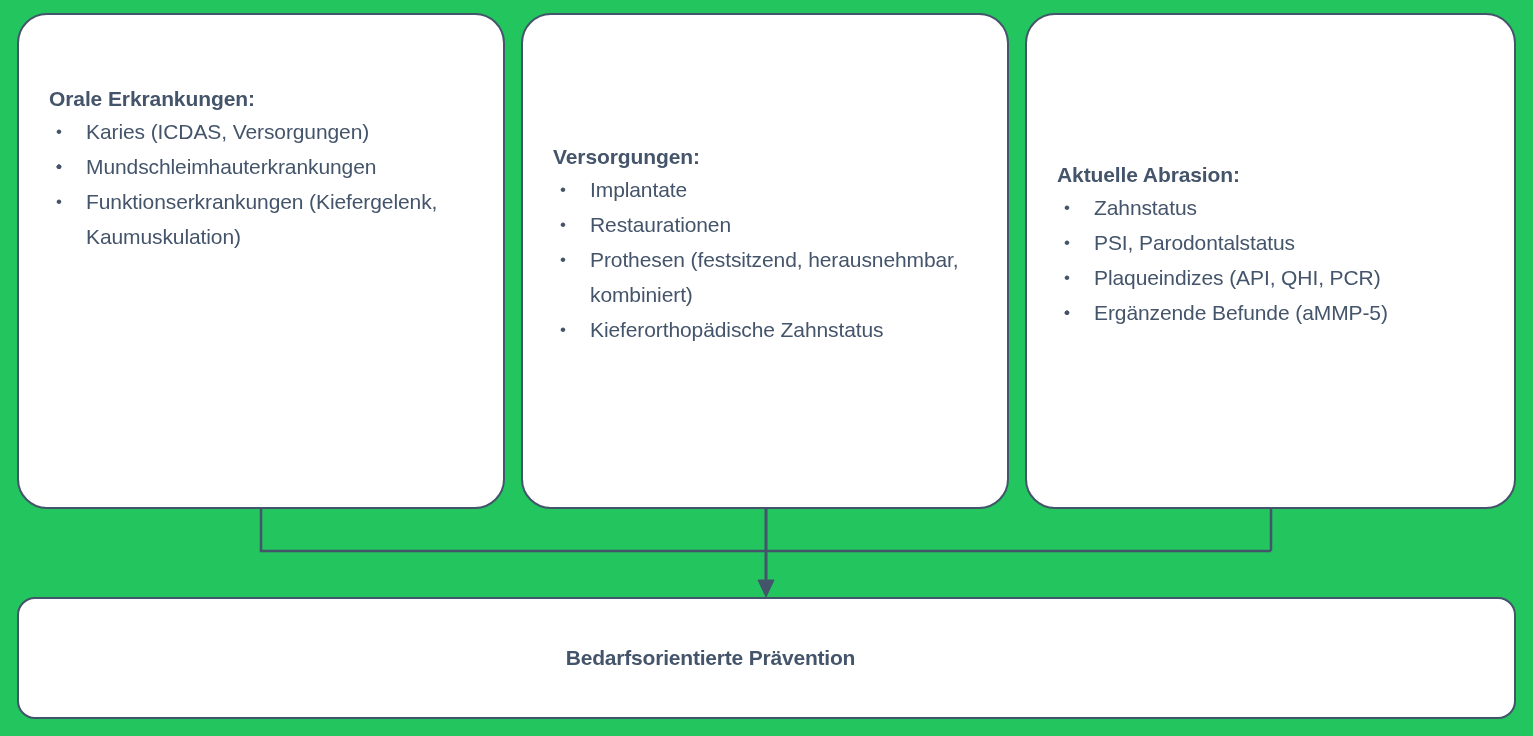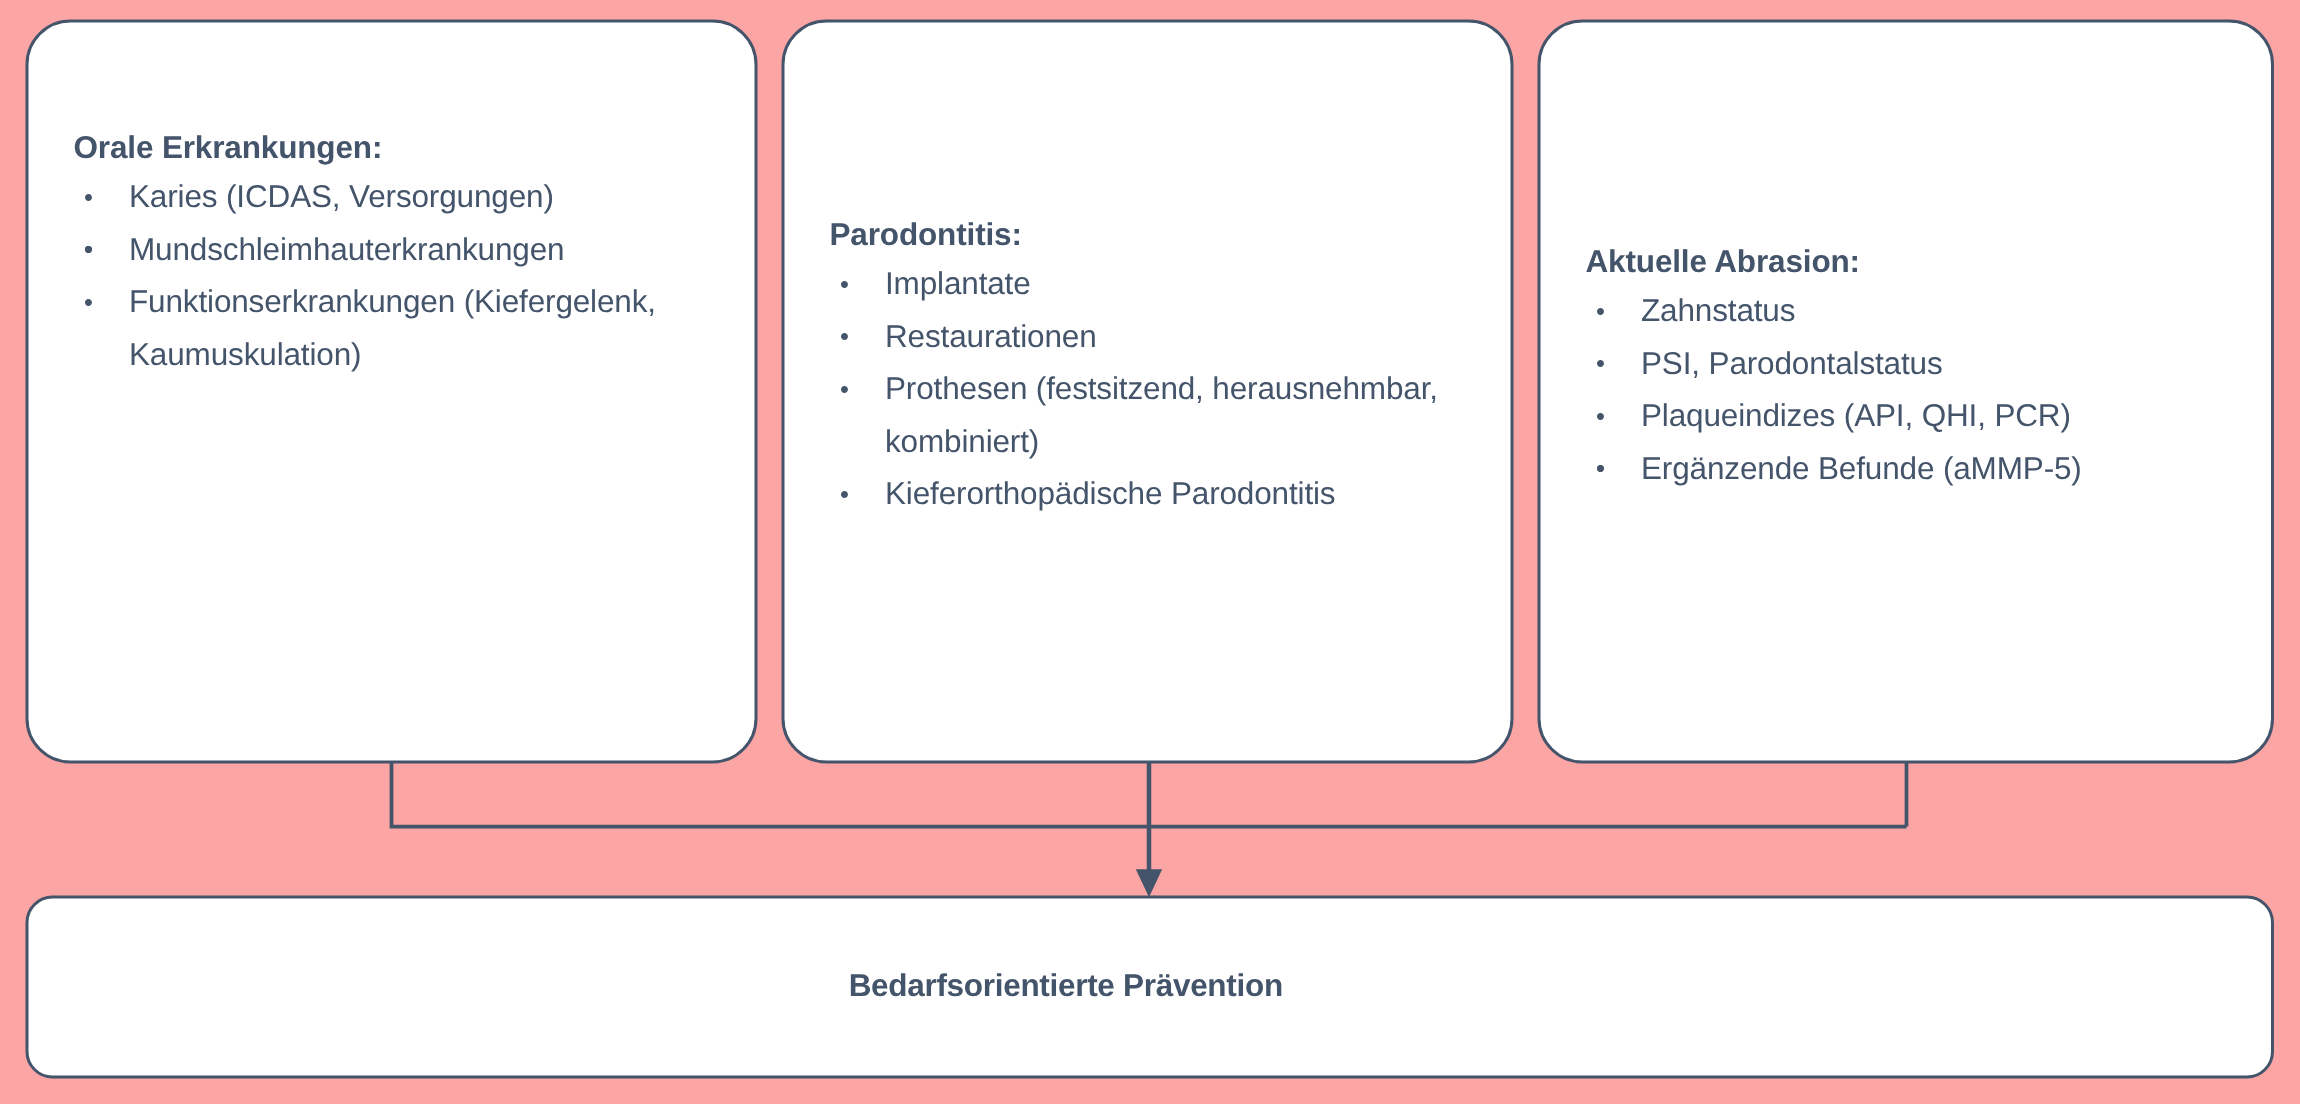--- a/index.html
+++ b/index.html
@@ -8,21 +8,21 @@
     background: #ffffff;
   }
   body {
     font-family: "Liberation Sans", "DejaVu Sans", sans-serif;
     -webkit-font-smoothing: antialiased;
   }
   #canvas {
     position: relative;
     width: 1533px;
     height: 736px;
-    background: #fca5a5;
+    background: #22c55e;
     overflow: hidden;
   }
 
   
   .box {
     position: absolute;
     box-sizing: border-box;
     border: 2px solid #44546A;
     background: #ffffff;
   }
@@ -144,37 +144,37 @@
       </li>
       <li>
         <span class="dot">•</span>
         <span>Funktionserkrankungen (Kiefergelenk, Kaumuskulation)</span>
       </li>
     </ul>
   </div>
 
   <div class="box box-top" id="box-versorg"></div>
   <div class="box-content" id="content-versorg">
-    <div class="heading">Parodontitis:</div>
+    <div class="heading">Versorgungen:</div>
     <ul class="bullets">
       <li>
         <span class="dot">•</span>
         <span>Implantate</span>
       </li>
       <li>
         <span class="dot">•</span>
         <span>Restaurationen</span>
       </li>
       <li>
         <span class="dot">•</span>
         <span>Prothesen (festsitzend, herausnehmbar, kombiniert)</span>
       </li>
       <li>
         <span class="dot">•</span>
-        <span>Kieferorthopädische Parodontitis</span>
+        <span>Kieferorthopädische Zahnstatus</span>
       </li>
     </ul>
   </div>
 
   <div class="box box-top" id="box-befunde"></div>
   <div class="box-content" id="content-befunde">
     <div class="heading">Aktuelle Abrasion:</div>
     <ul class="bullets">
       <li>
         <span class="dot">•</span>

